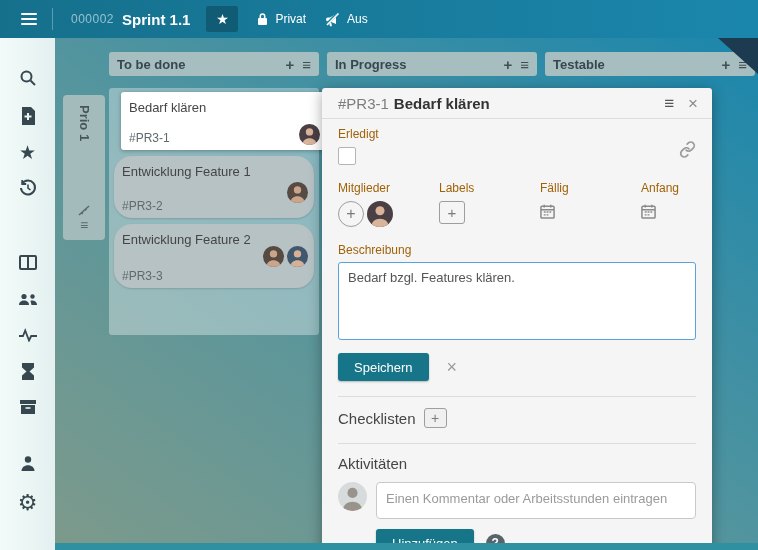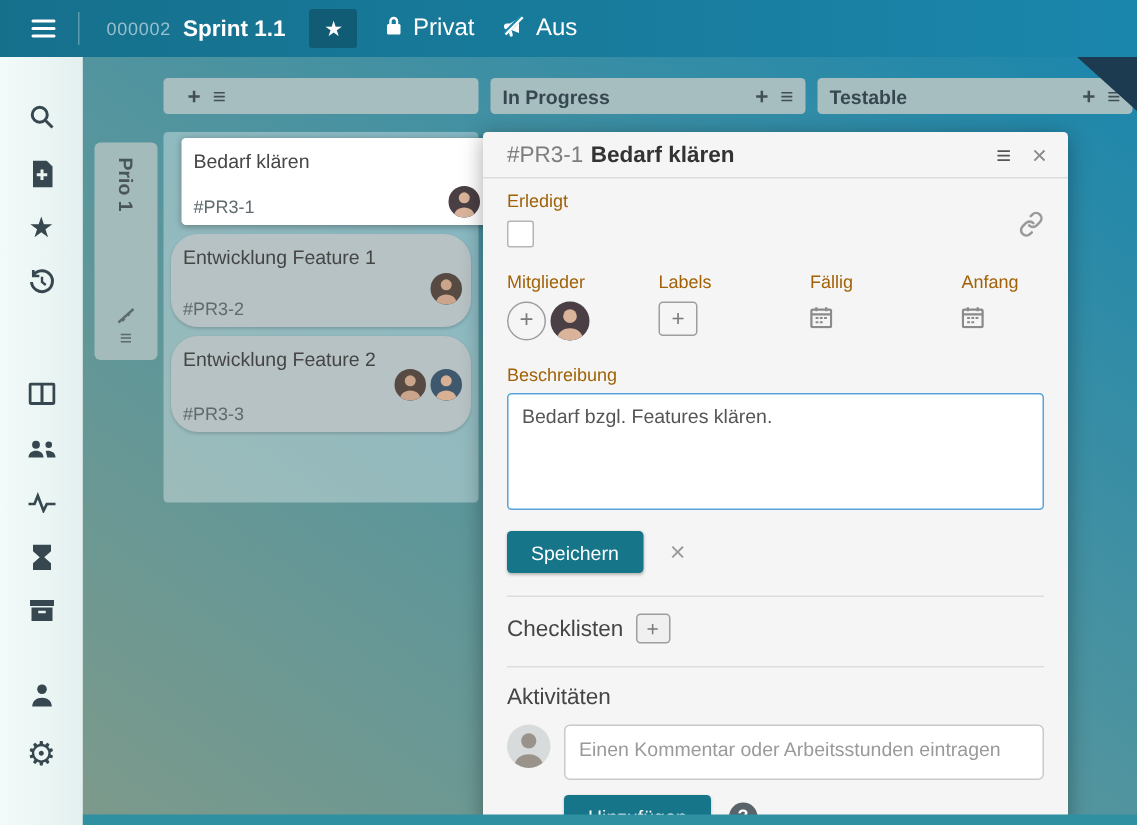--- a/index.html
+++ b/index.html
@@ -11,21 +11,21 @@
     background:linear-gradient(to right,#15708c,#1b86ac);
     display:flex; align-items:center; color:#fff; z-index:30; }
   .tb-menu { width:30px; height:24px; margin-left:14px; display:flex; flex-direction:column;
     justify-content:center; gap:3px; cursor:pointer; }
   .tb-menu i { display:block; width:16px; height:2px; background:#fff; margin:0 auto; border-radius:1px; }
   .tb-divider { width:1px; height:22px; background:rgba(255,255,255,.3); margin:0 10px 0 8px; }
   .tb-number { font-size:12px; color:rgba(255,255,255,.55); letter-spacing:.5px; margin-left:8px; }
   .tb-title { font-size:15px; font-weight:bold; margin-left:8px; }
   .tb-star { width:32px; height:26px; background:rgba(0,0,0,.22); border-radius:2px;
     display:flex; align-items:center; justify-content:center; font-size:14px; margin-left:16px; cursor:pointer; }
-  .tb-item { display:flex; align-items:flex-start; gap:6px; margin-left:18px; font-size:16px; cursor:pointer; }
+  .tb-item { display:flex; align-items:flex-start; gap:6px; margin-left:18px; font-size:12px; cursor:pointer; }
   .tb-item svg { display:block; }
 
   
   .sidebar { position:absolute; left:0; top:38px; width:55px; height:512px;
     background:linear-gradient(to right,#f3fbfa,#e3f0ef); z-index:25; }
   .sb-icon { position:absolute; left:0; width:55px; height:26px; display:flex;
     align-items:center; justify-content:center; cursor:pointer; color:#36474f; }
   .sb-icon svg { display:block; }
   .sb-glyph { font-size:19px; line-height:1; color:#36474f; }
 
@@ -213,20 +213,21 @@
         </svg>
     </div>
     <div class="sb-icon" style="top:452px">
       <span class="sb-glyph" style="font-size:22px">⚙</span>
     </div>
   </nav>
 
   <main class="board">
 
     <div class="list-header" style="left:54px">
+      <span class="lh-title">To be done</span>
       <span class="lh-btn">+</span>
       <span class="lh-btn">≡</span>
     </div>
     <div class="list-header" style="left:272px">
       <span class="lh-title">In Progress</span>
       <span class="lh-btn">+</span>
       <span class="lh-btn">≡</span>
     </div>
     <div class="list-header" style="left:490px">
       <span class="lh-title">Testable</span>

